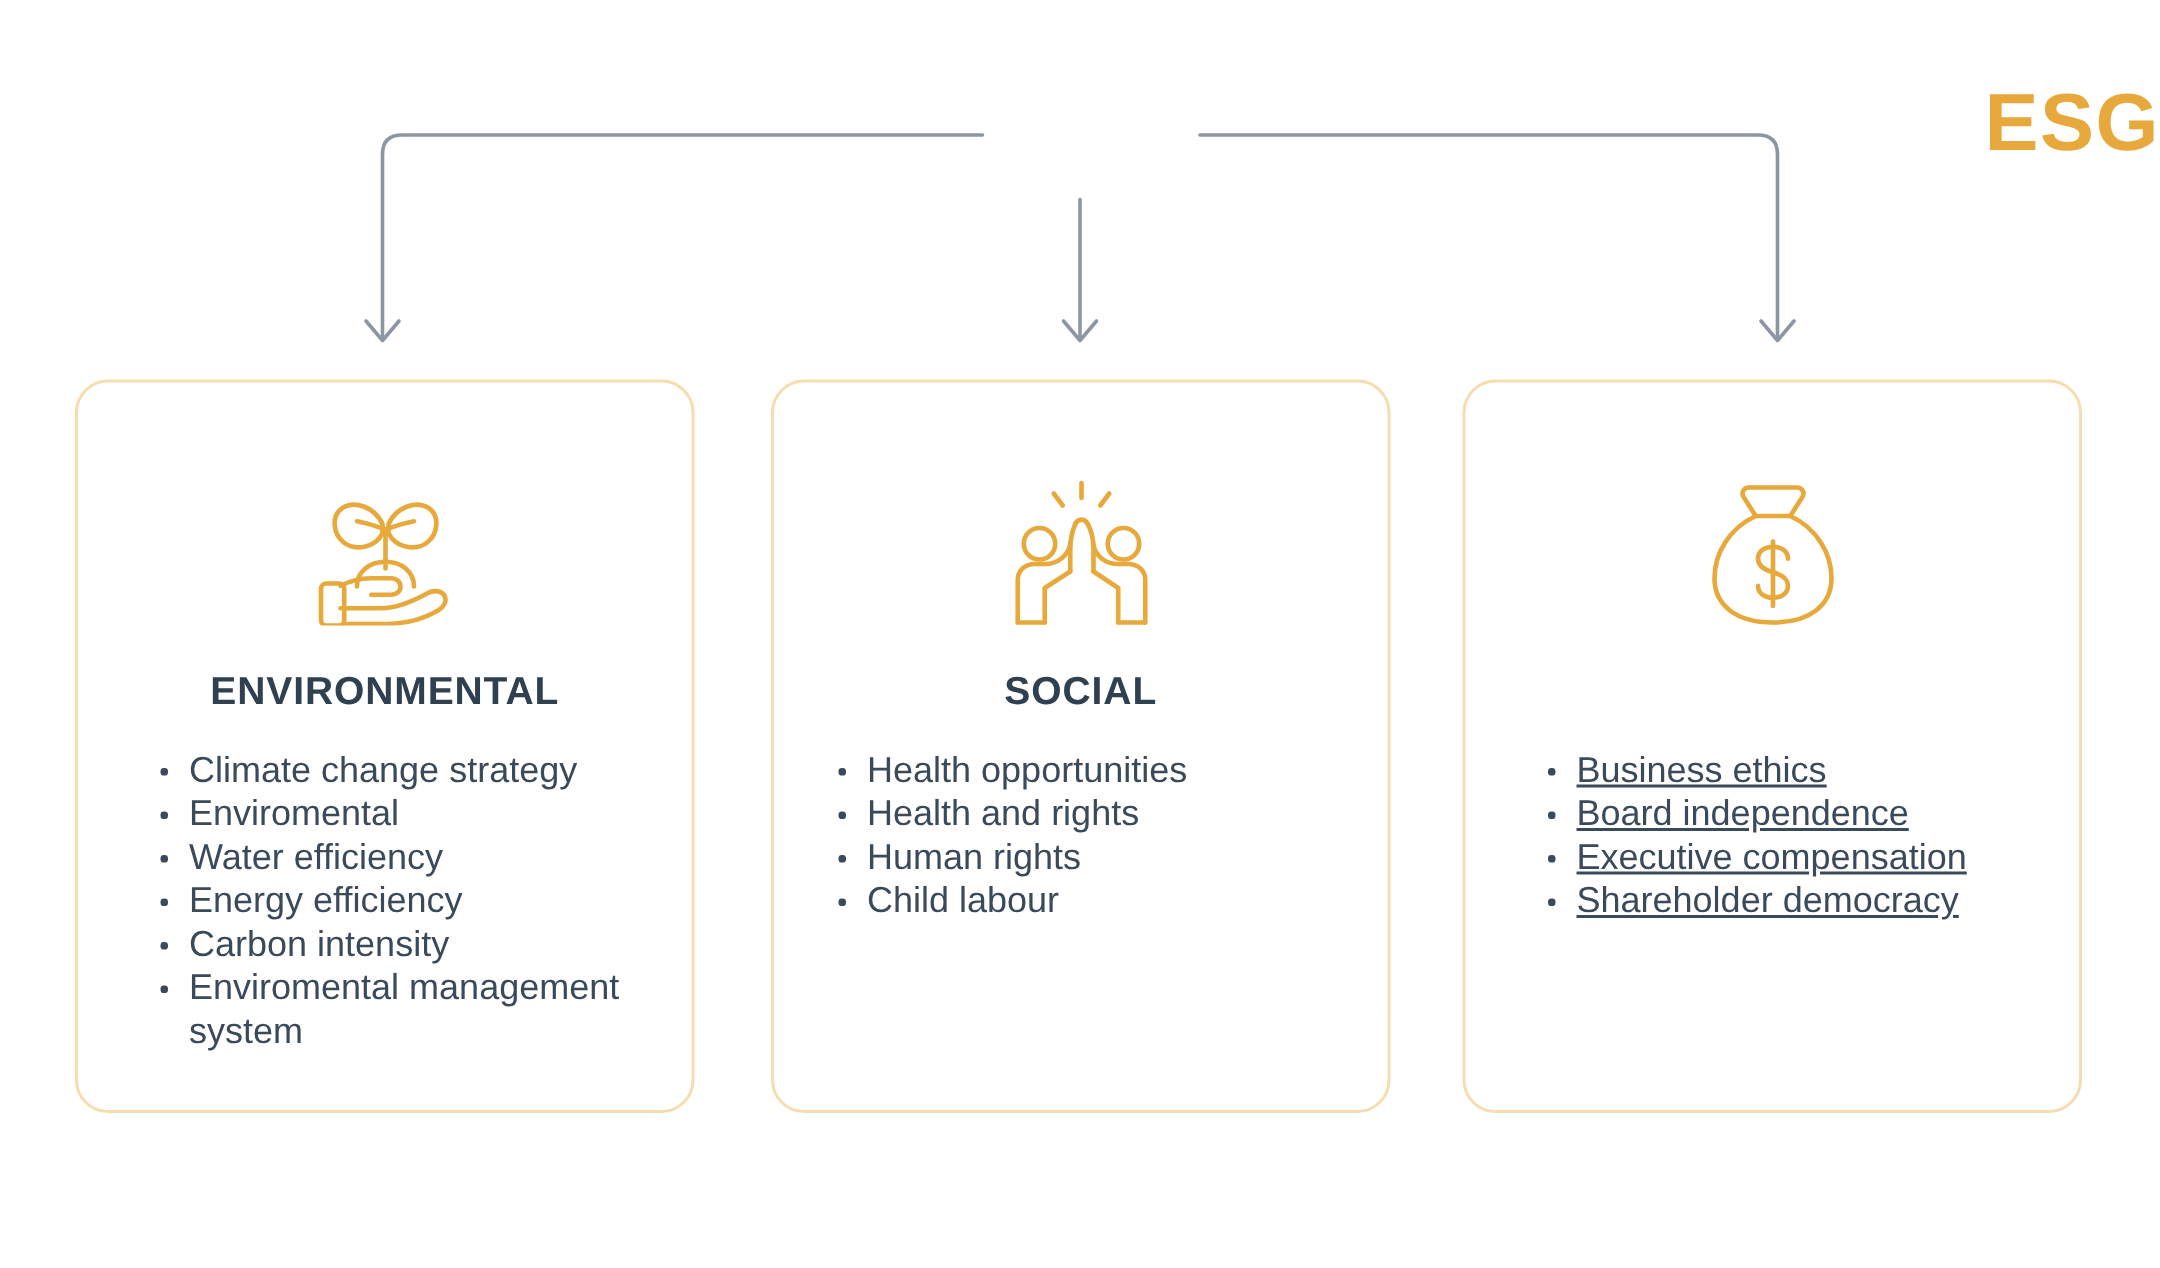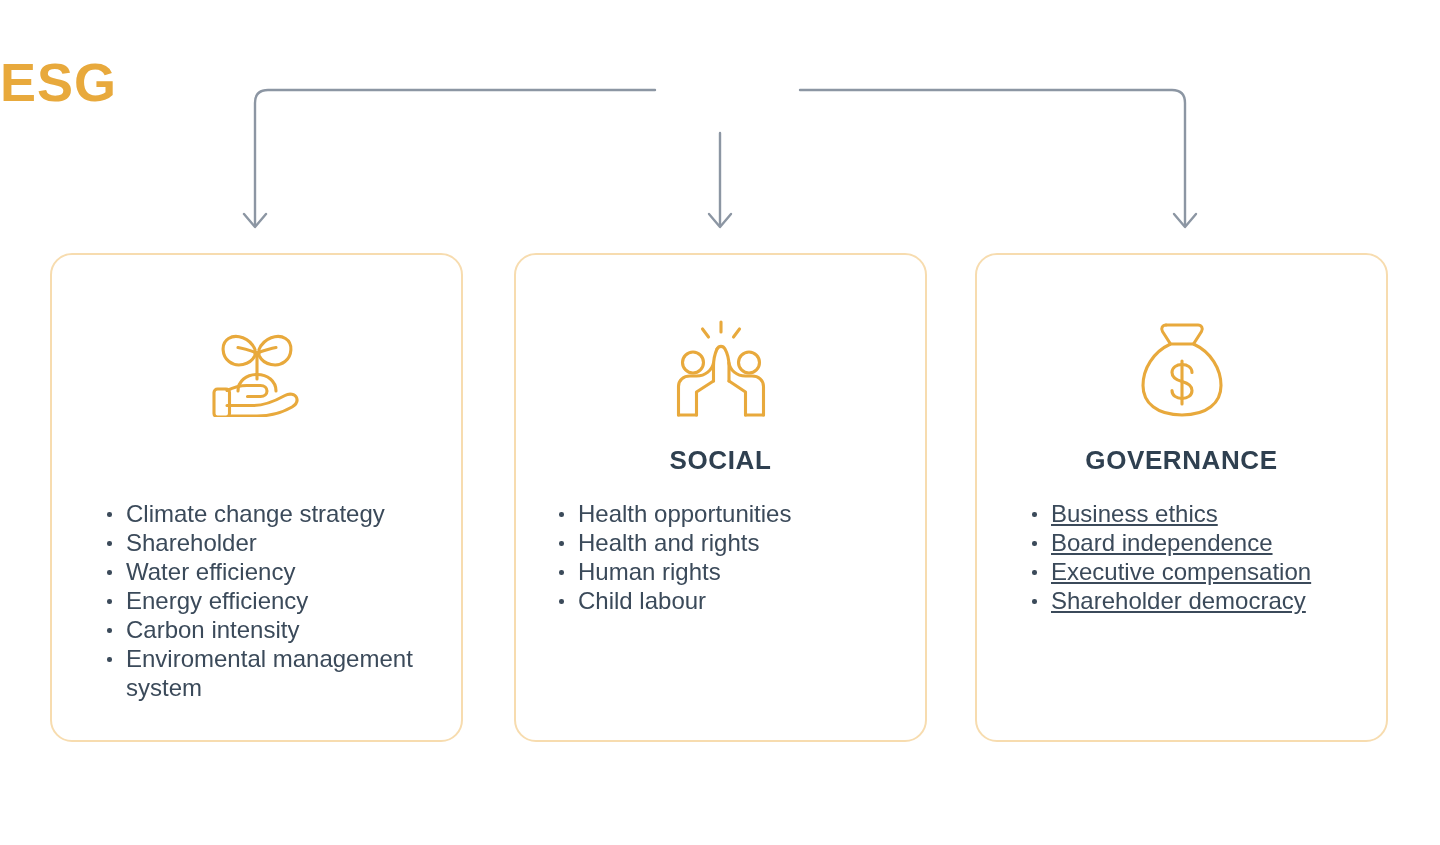--- a/index.html
+++ b/index.html
@@ -22,21 +22,21 @@
     border-radius: 22px;
     overflow: hidden;
   }
 
   
   #esg-title {
     position: absolute;
     left: 0;
     top: 55px;
     width: 1440px;
-    text-align: left;
+    text-align: right;
     font-size: 54px;
     font-weight: bold;
     letter-spacing: 1px;
     color: #e8a93c;
     line-height: 1;
     font-family: "Liberation Sans", sans-serif;
   }
 
   
   #connectors {
@@ -153,23 +153,24 @@
         <path d="M50 34 L50 60"></path>
 
         <path d="M31 72 C31 62 39.5 55.5 50 55.5 C60.5 55.5 69 62 69 72"></path>
 
         <path d="M20 71.5 C27 68 33 66.5 40 66.5 L53.5 66.5 C57.5 66.5 60 69 60 72 C60 75 57.5 77.5 53.5 77.5 L40.5 77.5"></path>
         <path d="M20 86.5 L47 86.5 C57 86.5 68 82 78 76.5 C82.5 74 88 75 89.5 78.5 C91 82 89 85.5 85 88 C73 95 62 97 50 97 L22 97"></path>
 
         <rect x="7" y="70" width="15.5" height="28" rx="3.5"></rect>
       </svg>
     </div>
+    <div class="card-title">ENVIRONMENTAL</div>
     <ul class="card-list" id="list-environmental">
       <li>Climate change strategy</li>
-      <li>Shareholder</li>
+      <li>Enviromental</li>
       <li>Water efficiency</li>
       <li>Energy efficiency</li>
       <li>Carbon intensity</li>
       <li>Enviromental management system</li>
     </ul>
   </div>
 
   <div class="card" id="card-social">
     <div class="card-icon">
       <svg width="94" height="98" viewBox="0 0 94 98" xmlns="http://www.w3.org/2000/svg" fill="none" stroke="#e8a93c" stroke-width="3.1" stroke-linecap="round" stroke-linejoin="round">
@@ -209,21 +210,20 @@
 
         <path d="M26 6 L58 6 C61.5 6 63.5 9.5 61.5 12.5 L53.5 25"></path>
         <path d="M26 6 C22.5 6 20.5 9.5 22.5 12.5 L30.5 25"></path>
 
         <path d="M30.5 25 C13 33 3 50 3 66.5 C3 84 17 96 42 96 C67 96 81 84 81 66.5 C81 50 71 33 53.5 25 Z"></path>
 
         <path d="M42 42 L42 85"></path>
         <path d="M52 53.5 C52 48.5 47.5 45.5 42 45.5 C36.5 45.5 32 48.5 32 53.5 C32 58.5 36.5 61 42 62.5 C47.5 64 52 66.5 52 71.5 C52 76.5 47.5 79.5 42 79.5 C36.5 79.5 32 76.5 32 71.5"></path>
       </svg>
     </div>
-    <div class="card-title">GOVERNANCE</div>
     <ul class="card-list" id="list-governance">
       <li>Business ethics</li>
       <li>Board independence</li>
       <li>Executive compensation</li>
       <li>Shareholder democracy</li>
     </ul>
   </div>
 
 </div>
 

